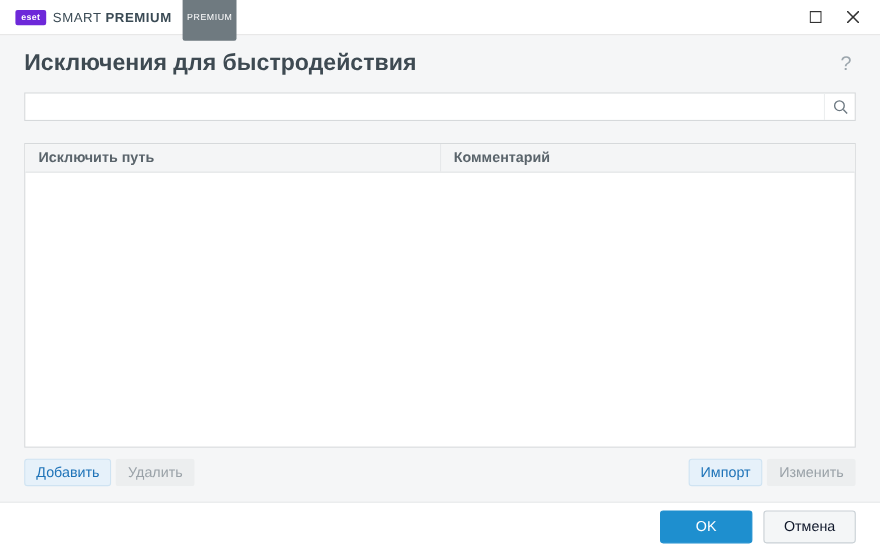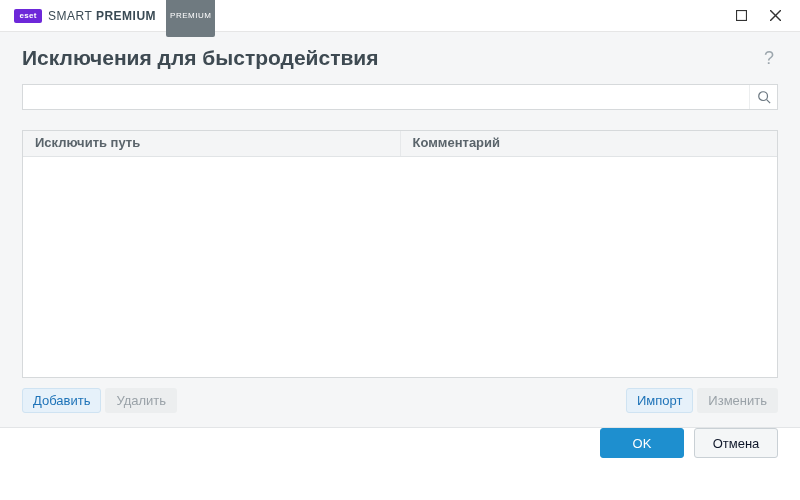--- a/index.html
+++ b/index.html
@@ -26,21 +26,21 @@
   .table { margin-top: 20px; border: 1px solid #d6d9db; background: #fff; flex: 1; display: flex; flex-direction: column; min-height: 0; }
   .thead { display: flex; background: #f4f5f6; border-bottom: 1px solid #e1e4e6; height: 26px; }
   .th { flex: 1; padding: 4px 12px; font-size: 13px; font-weight: 600; color: #5a646b; border-right: 1px solid #e6e8ea; }
   .th:last-child { border-right: none; }
   .tbody { flex: 1; overflow: auto; }
   .toolbar { display: flex; gap: 4px; padding: 10px 0 14px 0; align-items: center; }
   .toolbar-spacer { flex: 1; }
   .tbtn { font-size: 13px; padding: 4px 10px; border: 1px solid transparent; border-radius: 3px; cursor: pointer; color: #2b6fa3; background: #eef4f8; }
   .tbtn.primary { color: #1e73b8; background: #e6f1fa; border-color: #cfe3f2; }
   .tbtn.disabled { color: #9aa2a8; background: #eceeef; cursor: default; }
-  .footer { height: 73px; background: #fff; border-top: 1px solid #e3e5e7; display: flex; justify-content: flex-end; gap: 10px; padding: 0 22px; }
+  .footer { height: 44px; background: #fff; border-top: 1px solid #e3e5e7; display: flex; align-items: center; justify-content: flex-end; gap: 10px; padding: 0 22px; }
   .fbtn { min-width: 84px; height: 30px; font-size: 13px; border-radius: 3px; border: 1px solid #c9d0d5; background: #f4f6f7; color: #0f172a; cursor: pointer; }
   .fbtn.primary { background: #1e8fcf; border-color: #1e8fcf; color: #fff; }
 </style>
 </head>
 <body>
 
 <div class="window">
 
   <div class="titlebar">
     <div class="logo-box">

